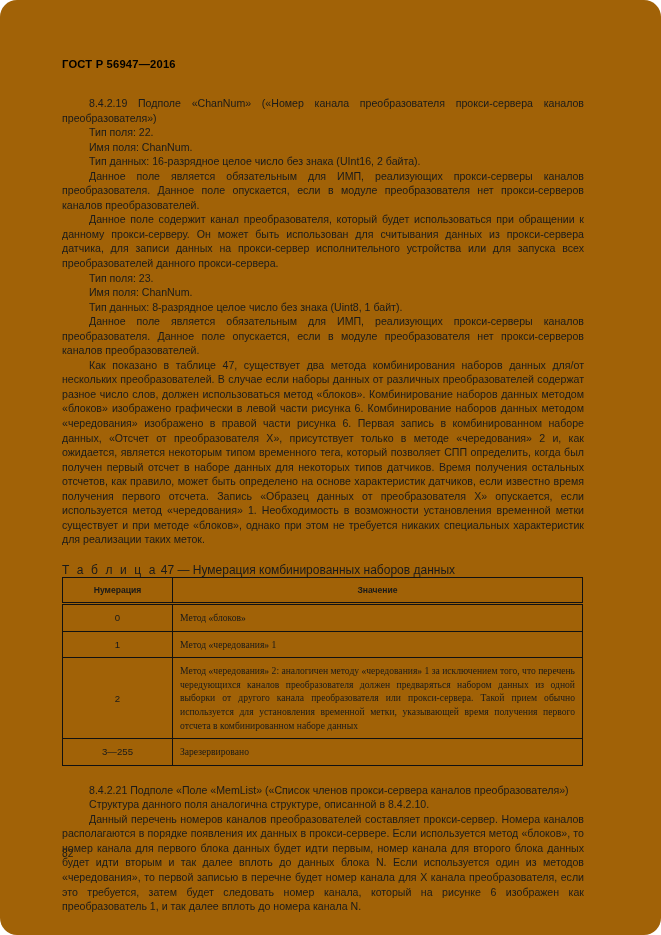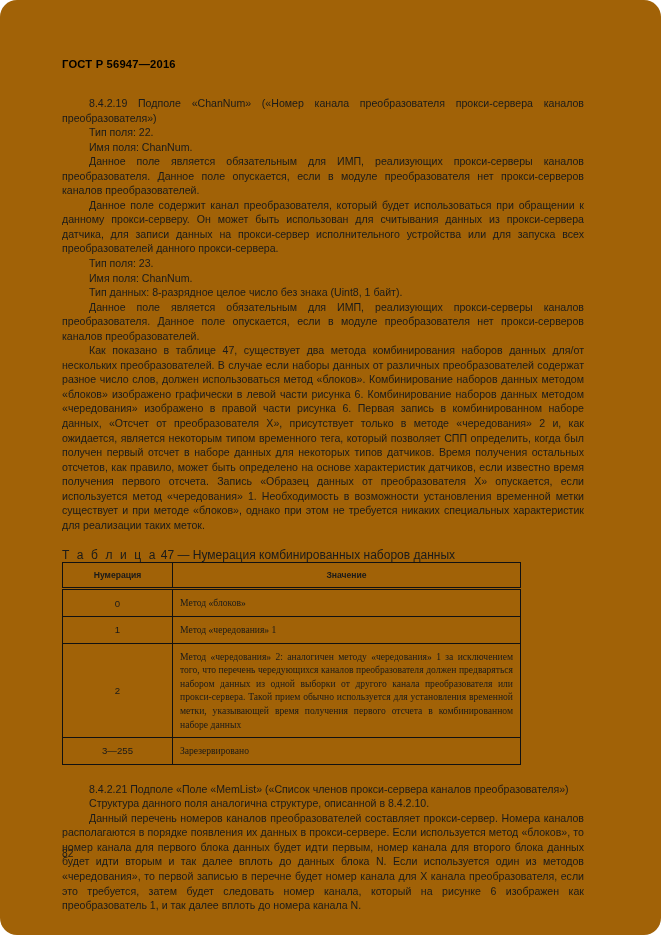--- a/index.html
+++ b/index.html
@@ -56,21 +56,21 @@
   .table-caption {
     margin-top: 16px;
     font-size: 12px;
     color: #1a1a1a;
   }
   .table-caption .spaced {
     letter-spacing: 2.1px;
   }
   table.gost {
     border-collapse: collapse;
-    width: 459px;
+    width: 521px;
     table-layout: fixed;
     font-size: 9.6px;
     color: #1a1a1a;
   }
   table.gost th, table.gost td {
     border-left: 1px solid #111;
     border-right: 1px solid #111;
     border-top: 1px solid #111;
     border-bottom: 1px solid #111;
     padding: 4px 7px;
@@ -120,20 +120,21 @@
 <div class="page">
 
   <div class="content">
 
     <div class="doc-header">ГОСТ Р 56947—2016</div>
 
     <div class="body-block">
       <p class="para">8.4.2.19 Подполе «ChanNum» («Номер канала преобразователя прокси-сервера каналов преобразователя»)</p>
       <p class="single">Тип поля: 22.</p>
       <p class="single">Имя поля: ChanNum.</p>
+      <p class="single">Тип данных: 16-разрядное целое число без знака (UInt16, 2 байта).</p>
       <p class="para">Данное поле является обязательным для ИМП, реализующих прокси-серверы каналов преобразователя. Данное поле опускается, если в модуле преобразователя нет прокси-серверов каналов преобразователей.</p>
       <p class="para">Данное поле содержит канал преобразователя, который будет использоваться при обращении к данному прокси-серверу. Он может быть использован для считывания данных из прокси-сервера датчика, для записи данных на прокси-сервер исполнительного устройства или для запуска всех преобразователей данного прокси-сервера.</p>
     </div>
 
     <div>
       <p class="single">Тип поля: 23.</p>
       <p class="single">Имя поля: ChanNum.</p>
       <p class="single">Тип данных: 8-разрядное целое число без знака (Uint8, 1 байт).</p>
       <p class="para">Данное поле является обязательным для ИМП, реализующих прокси-серверы каналов преобразователя. Данное поле опускается, если в модуле преобразователя нет прокси-серверов каналов преобразователей.</p>
       <p class="para">Как показано в таблице 47, существует два метода комбинирования наборов данных для/от нескольких преобразователей. В случае если наборы данных от различных преобразователей содержат разное число слов, должен использоваться метод «блоков». Комбинирование наборов данных методом «блоков» изображено графически в левой части рисунка 6. Комбинирование наборов данных методом «чередования» изображено в правой части рисунка 6. Первая запись в комбинированном наборе данных, «Отсчет от преобразователя X», присутствует только в методе «чередования» 2 и, как ожидается, является некоторым типом временного тега, который позволяет СПП определить, когда был получен первый отсчет в наборе данных для некоторых типов датчиков. Время получения остальных отсчетов, как правило, может быть определено на основе характеристик датчиков, если известно время получения первого отсчета. Запись «Образец данных от преобразователя X» опускается, если используется метод «чередования» 1. Необходимость в возможности установления временной метки существует и при методе «блоков», однако при этом не требуется никаких специальных характеристик для реализации таких меток.</p>

